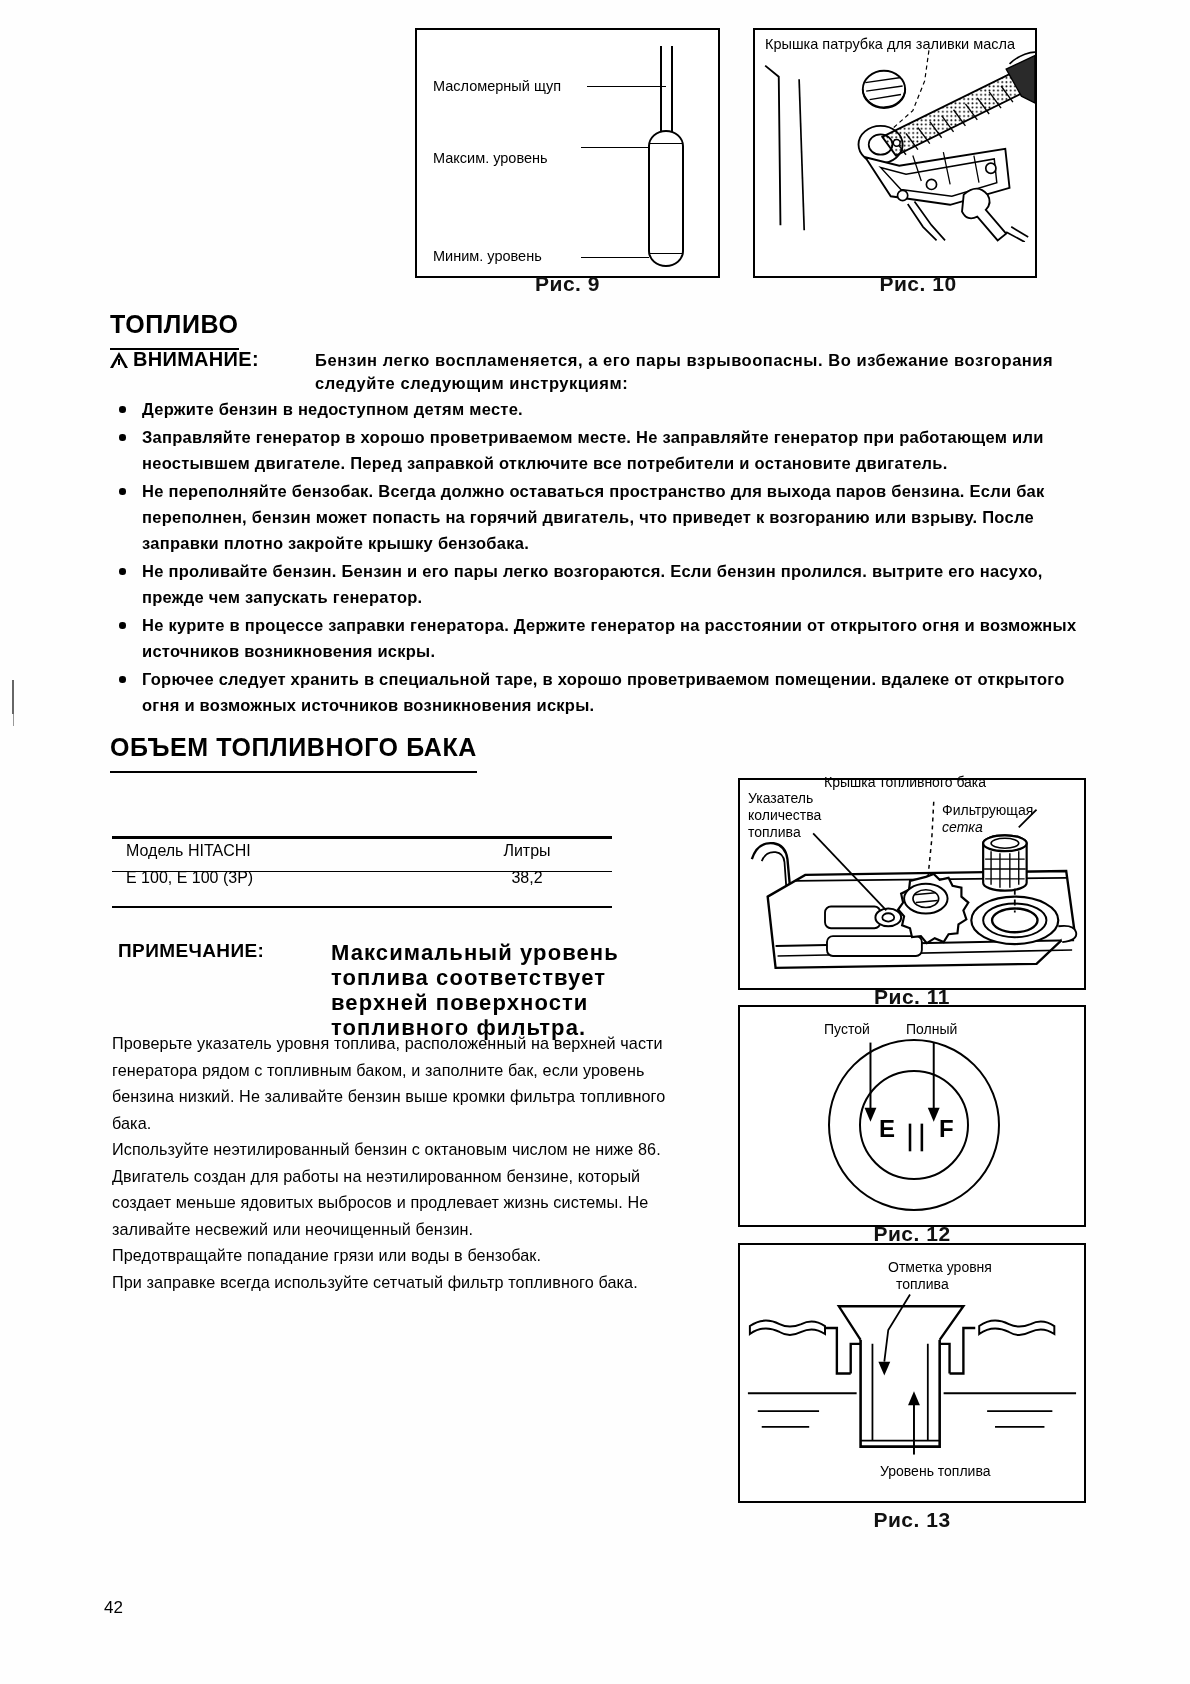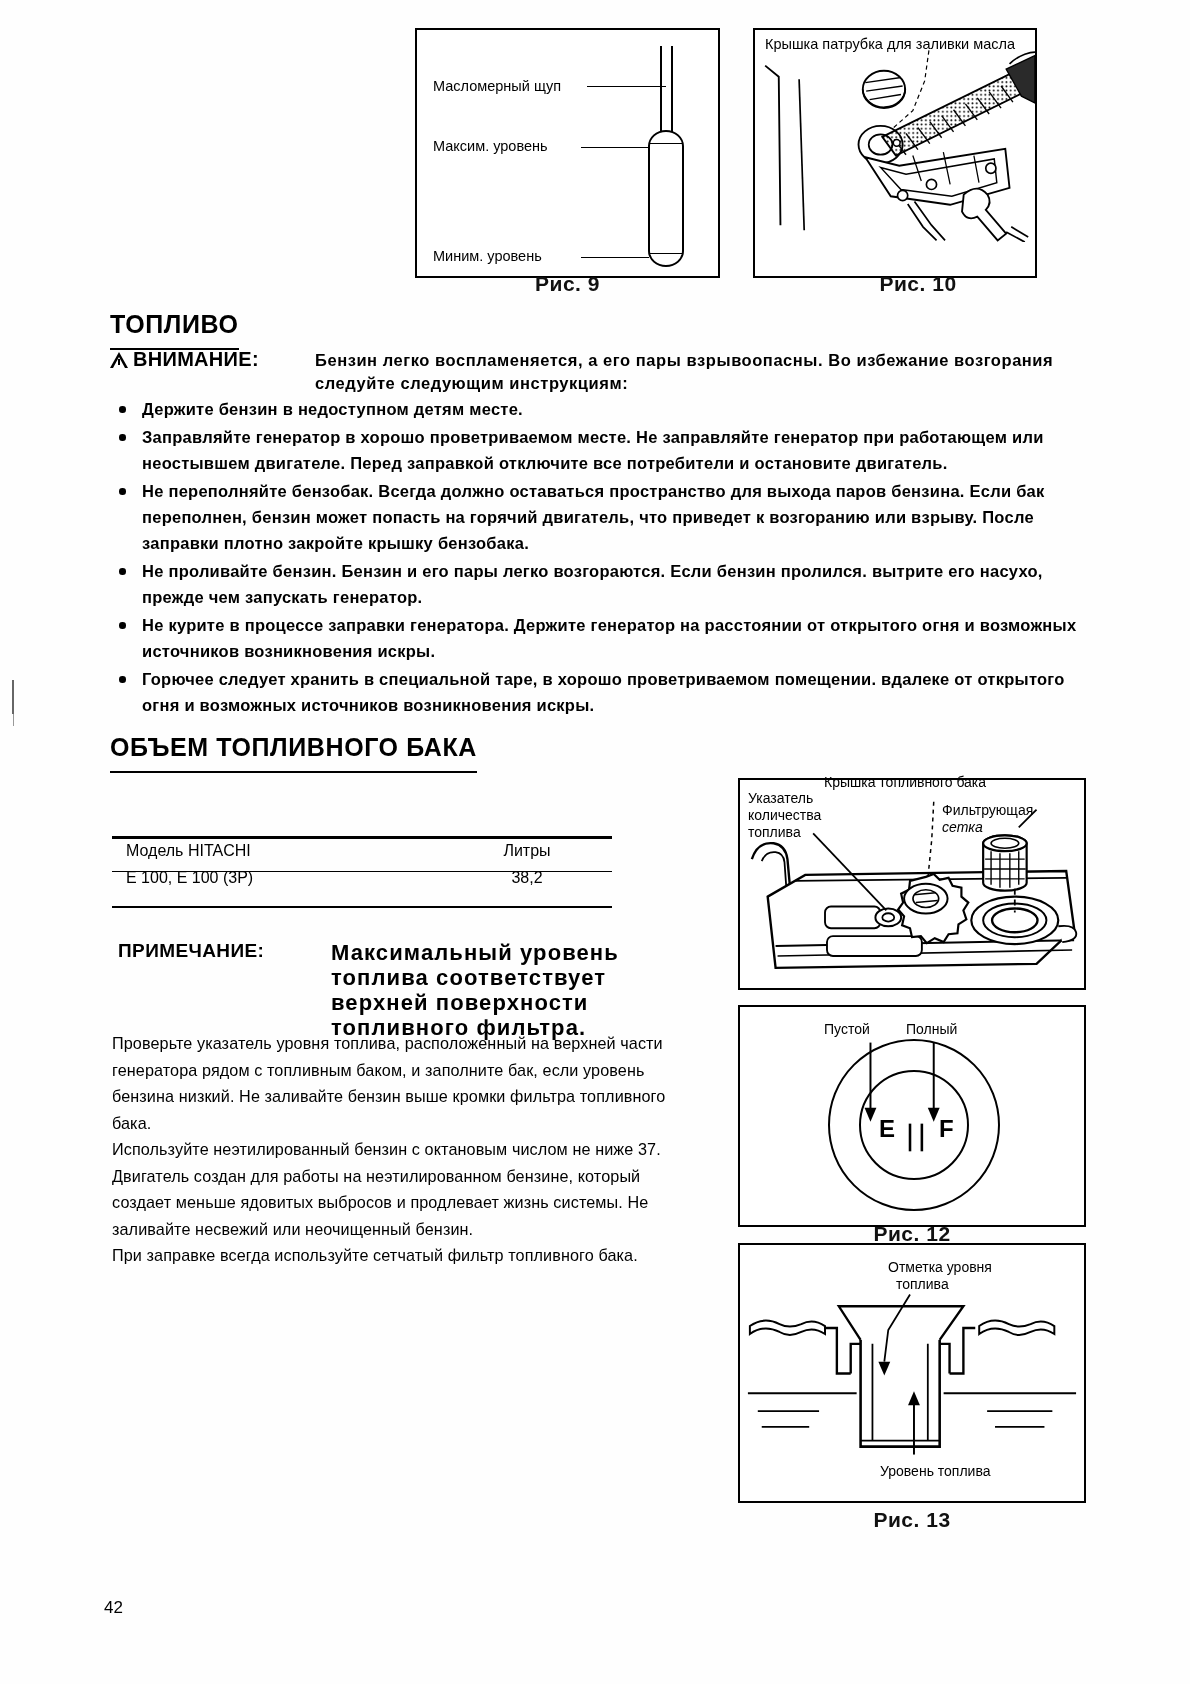--- a/index.html
+++ b/index.html
@@ -282,21 +282,21 @@
 
 <div class="page">
 
   <div class="edge-mark"></div>
   <div class="edge-mark2"></div>
 
   <div class="fig-box" id="fig9">
     <div class="f9-label" style="left:16px; top:48px;">Масломерный щуп</div>
     <div class="f9-leader" style="left:170px; top:56px; width:79px;"></div>
 
-    <div class="f9-label" style="left:16px; top:108px;">Максим. уровень</div>
+    <div class="f9-label" style="left:16px; top:120px;">Максим. уровень</div>
     <div class="f9-leader" style="left:164px; top:117px; width:68px;"></div>
 
     <div class="f9-label" style="left:16px; top:218px;">Миним. уровень</div>
     <div class="f9-leader" style="left:164px; top:227px; width:68px;"></div>
 
     <div class="f9-stick-rod"></div>
     <div class="f9-stick-body"></div>
     <div class="f9-tick" style="top:113px;"></div>
     <div class="f9-tick" style="top:223px;"></div>
   </div>
@@ -393,21 +393,22 @@
       <td class="t-liters">38,2</td>
     </tr>
   </tbody>
     </table>
 
   <div class="note-word">ПРИМЕЧАНИЕ:</div>
   <div class="note-text">Максимальный уровень топлива соответствует верхней поверхности топливного фильтра.</div>
 
   <div class="body-text">
     <p>Проверьте указатель уровня топлива, расположенный на верхней части генератора рядом с топливным баком, и заполните бак, если уровень бензина низкий. Не заливайте бензин выше кромки фильтра топливного бака.</p>
-    <p>Используйте неэтилированный бензин с октановым числом не ниже 37. Двигатель создан для работы на неэтилированном бензине, который создает меньше ядовитых выбросов и продлевает жизнь системы. Не заливайте несвежий или неочищенный бензин.</p>
+    <p>Используйте неэтилированный бензин с октановым числом не ниже 86. Двигатель создан для работы на неэтилированном бензине, который создает меньше ядовитых выбросов и продлевает жизнь системы. Не заливайте несвежий или неочищенный бензин.</p>
+    <p>Предотвращайте попадание грязи или воды в бензобак.</p>
     <p>При заправке всегда используйте сетчатый фильтр топливного бака.</p>
   </div>
 
   <div class="fig-box" id="fig11">
     <div class="f11-lbl" style="left:8px; top:10px;">Указатель</div>
     <div class="f11-lbl" style="left:8px; top:27px;">количества</div>
     <div class="f11-lbl" style="left:8px; top:44px;">топлива</div>
     <div class="f11-lbl" style="left:84px; top:-6px;">Крышка топливного бака</div>
     <div class="f11-lbl" style="left:202px; top:22px;">Фильтрующая</div>
     <div class="f11-lbl" style="left:202px; top:39px;font-style:italic;">сетка</div>
@@ -459,20 +460,21 @@
         </g>
       </g>
 
       <path d="M282,48 L300,30" stroke="#000" stroke-width="1.8" fill="none"></path>
 
       <path d="M278,110 L278,134" stroke="#000" stroke-width="1.8" fill="none" stroke-dasharray="6,5"></path>
 
       <path d="M322,148 q16,-2 18,6 q2,8 -14,10" fill="#fff" stroke="#000" stroke-width="1.9"></path>
     </svg>
   </div>
+  <div class="fig-caption" style="left:738px; top:985px; width:348px;">Рис. 11</div>
 
   <div class="fig-box" id="fig12">
     <div class="f12-lbl" style="left:84px; top:14px;">Пустой</div>
     <div class="f12-lbl" style="left:166px; top:14px;">Полный</div>
     <div class="f12-outer"></div>
     <div class="f12-inner"></div>
     <div class="f12-ef" style="left:139px;">E</div>
     <div class="f12-ef" style="left:199px;">F</div>
     <svg style="position:absolute; inset:0;" viewBox="0 0 348 222" preserveAspectRatio="none">
 

